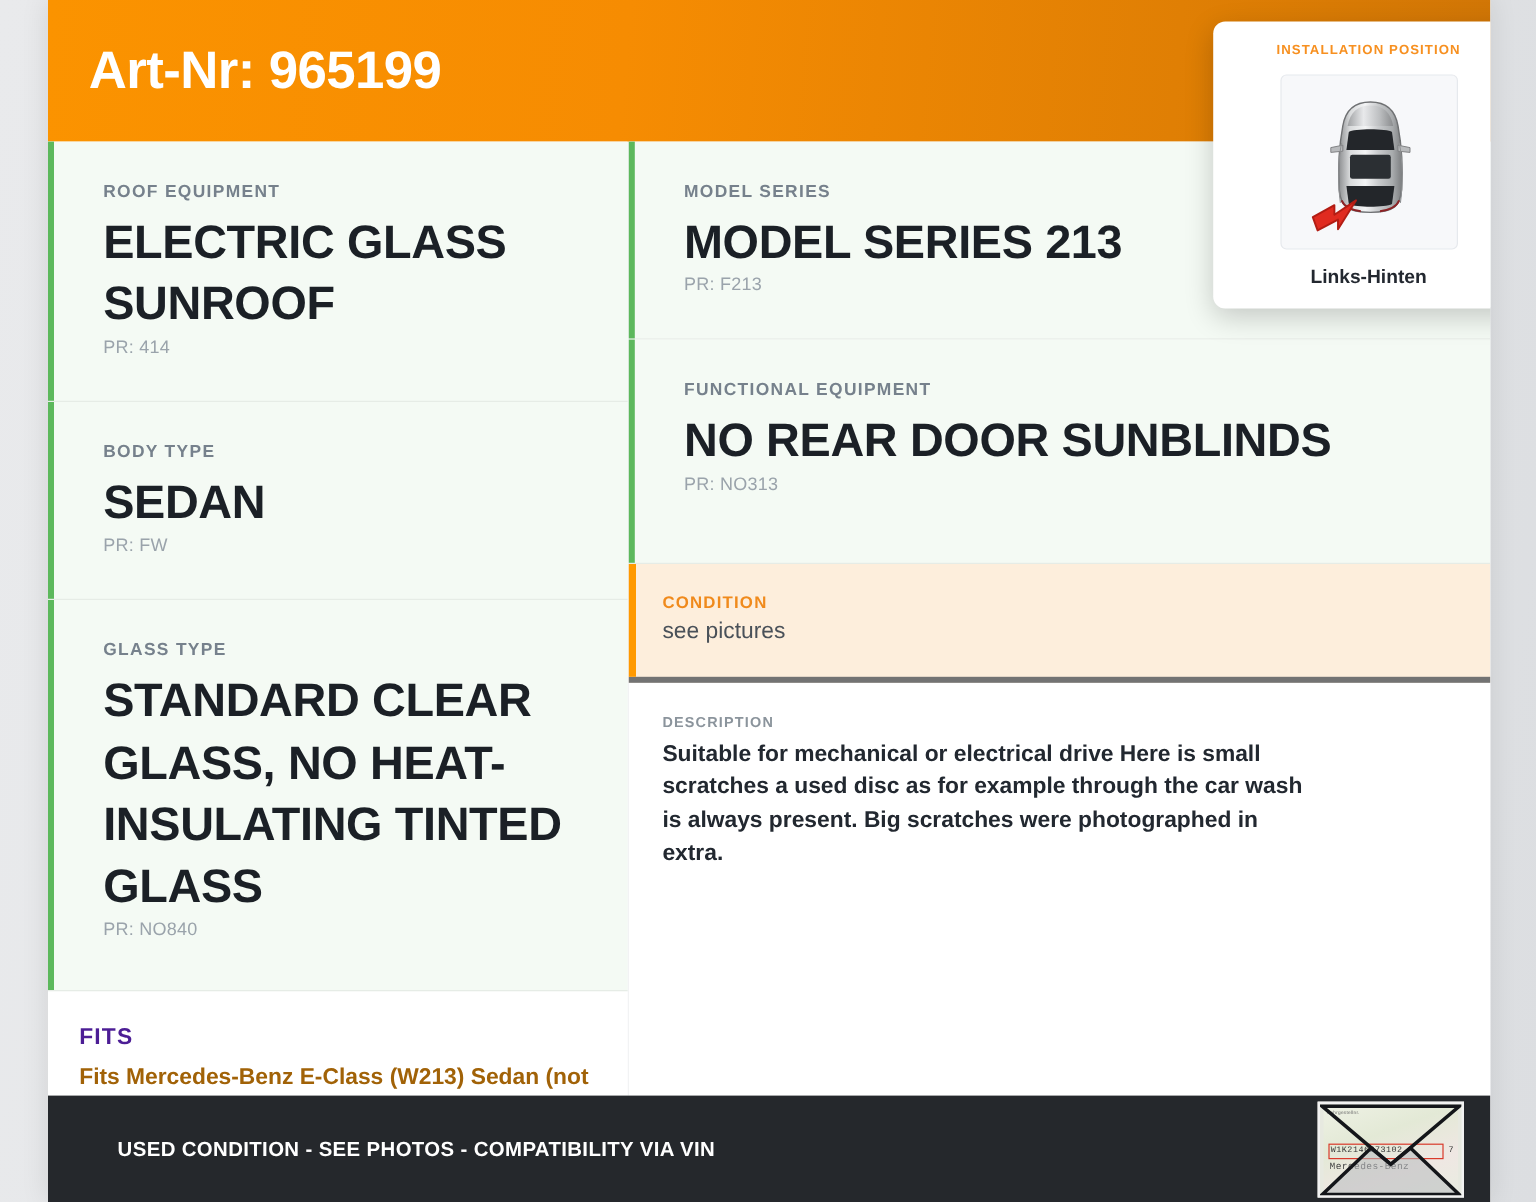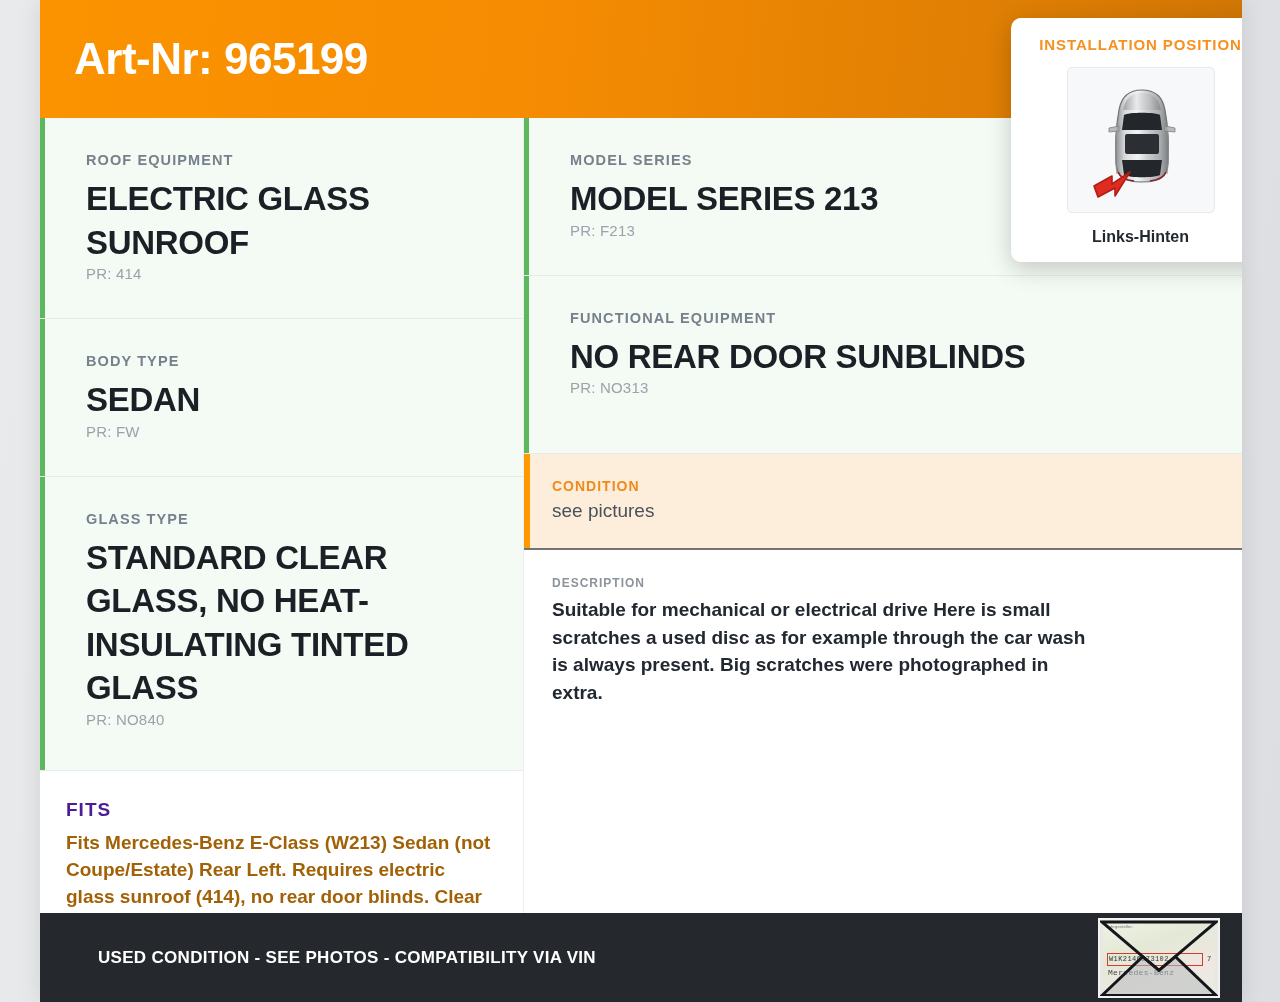--- a/index.html
+++ b/index.html
@@ -73,40 +73,40 @@
   }
   .spec-label {
     font-size: 14.5px;
     font-weight: bold;
     letter-spacing: 1.1px;
     color: #76818c;
     text-transform: uppercase;
     margin-bottom: 9px;
   }
   .spec-value {
-    font-size: 33px;
+    font-size: 39px;
     font-weight: bold;
     color: #1b2026;
     letter-spacing: -0.3px;
     line-height: 1.32;
     text-transform: uppercase;
   }
   .spec-pr {
     font-size: 15px;
     color: #9aa3ab;
     margin-top: 1px;
     letter-spacing: .2px;
   }
 
   
   .condition {
     position: relative;
     background: #fdeedc;
     padding: 24px 28px 26px 28px;
-    border-bottom: 2px solid #737373;
+    border-bottom: 5px solid #737373;
     flex: none;
   }
   .condition::before {
     content: "";
     position: absolute;
     left: 0; top: 0; bottom: 0;
     width: 6px;
     background: #ff9900;
   }
   .condition-label {
@@ -243,21 +243,21 @@
     top: 18px;
     width: 259px;
     background: #ffffff;
     border-radius: 10px;
     box-shadow: 0 7px 24px rgba(0,0,0,.20);
     padding: 18px 16px 16px 16px;
     text-align: center;
     z-index: 20;
   }
   .install-title {
-    font-size: 15px;
+    font-size: 11px;
     font-weight: bold;
     color: #f79020;
     letter-spacing: .9px;
     text-transform: uppercase;
     margin-bottom: 14px;
   }
   .install-img {
     width: 148px;
     height: 146px;
     margin: 0 auto;

